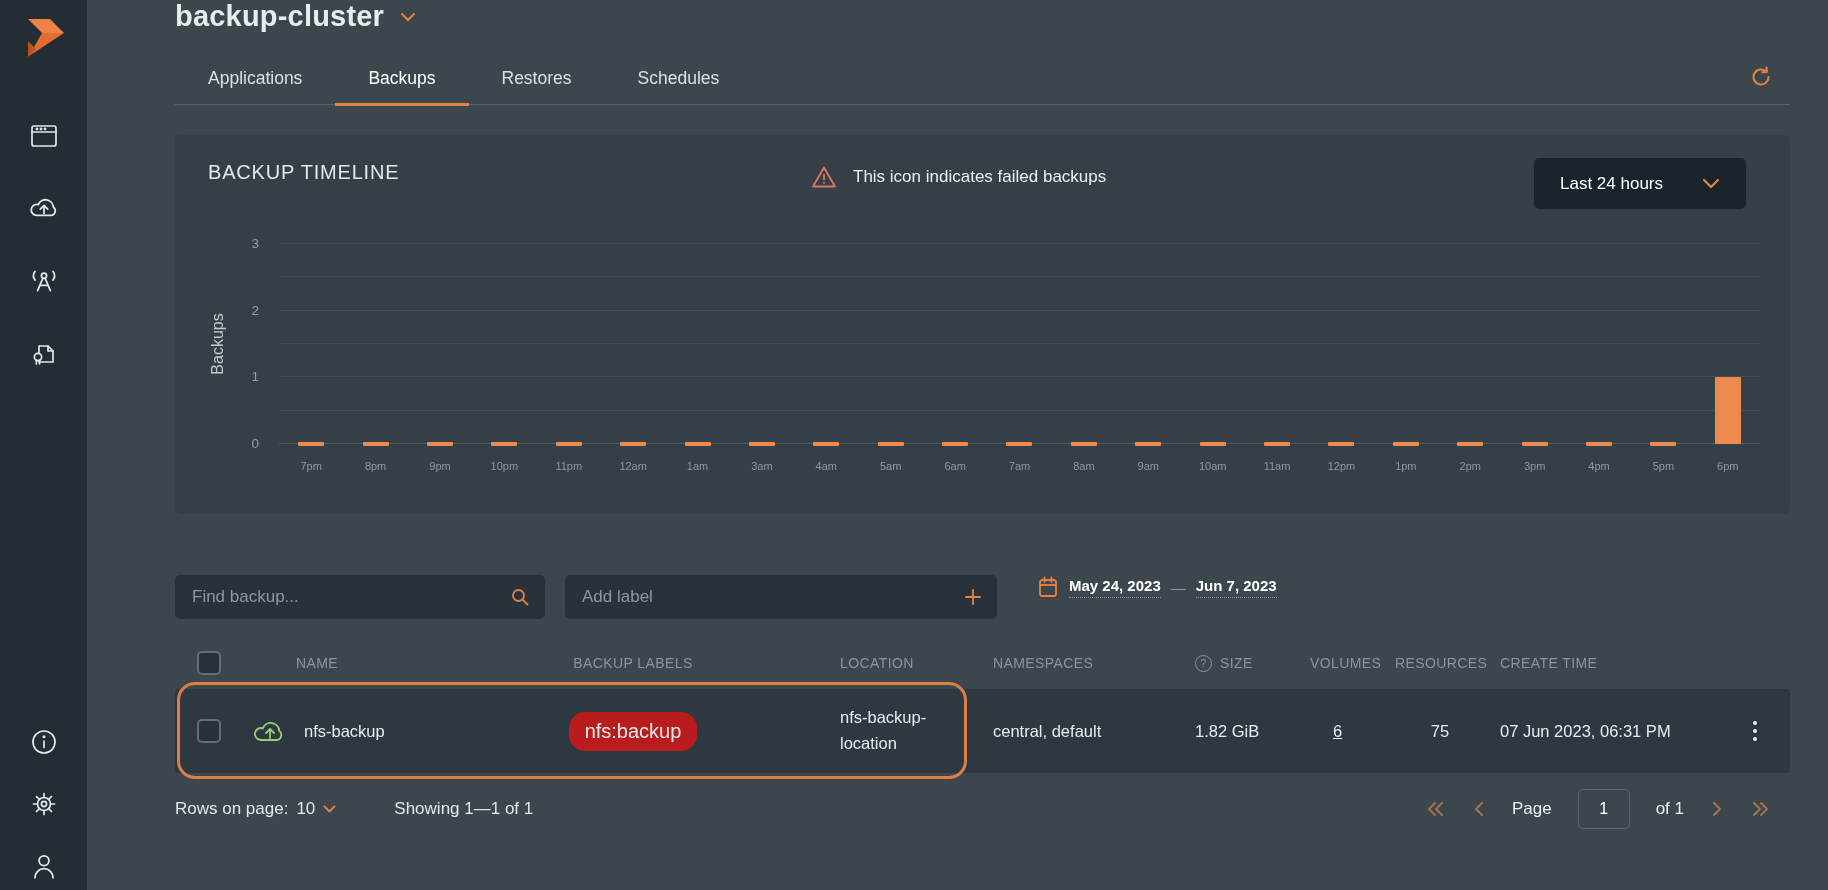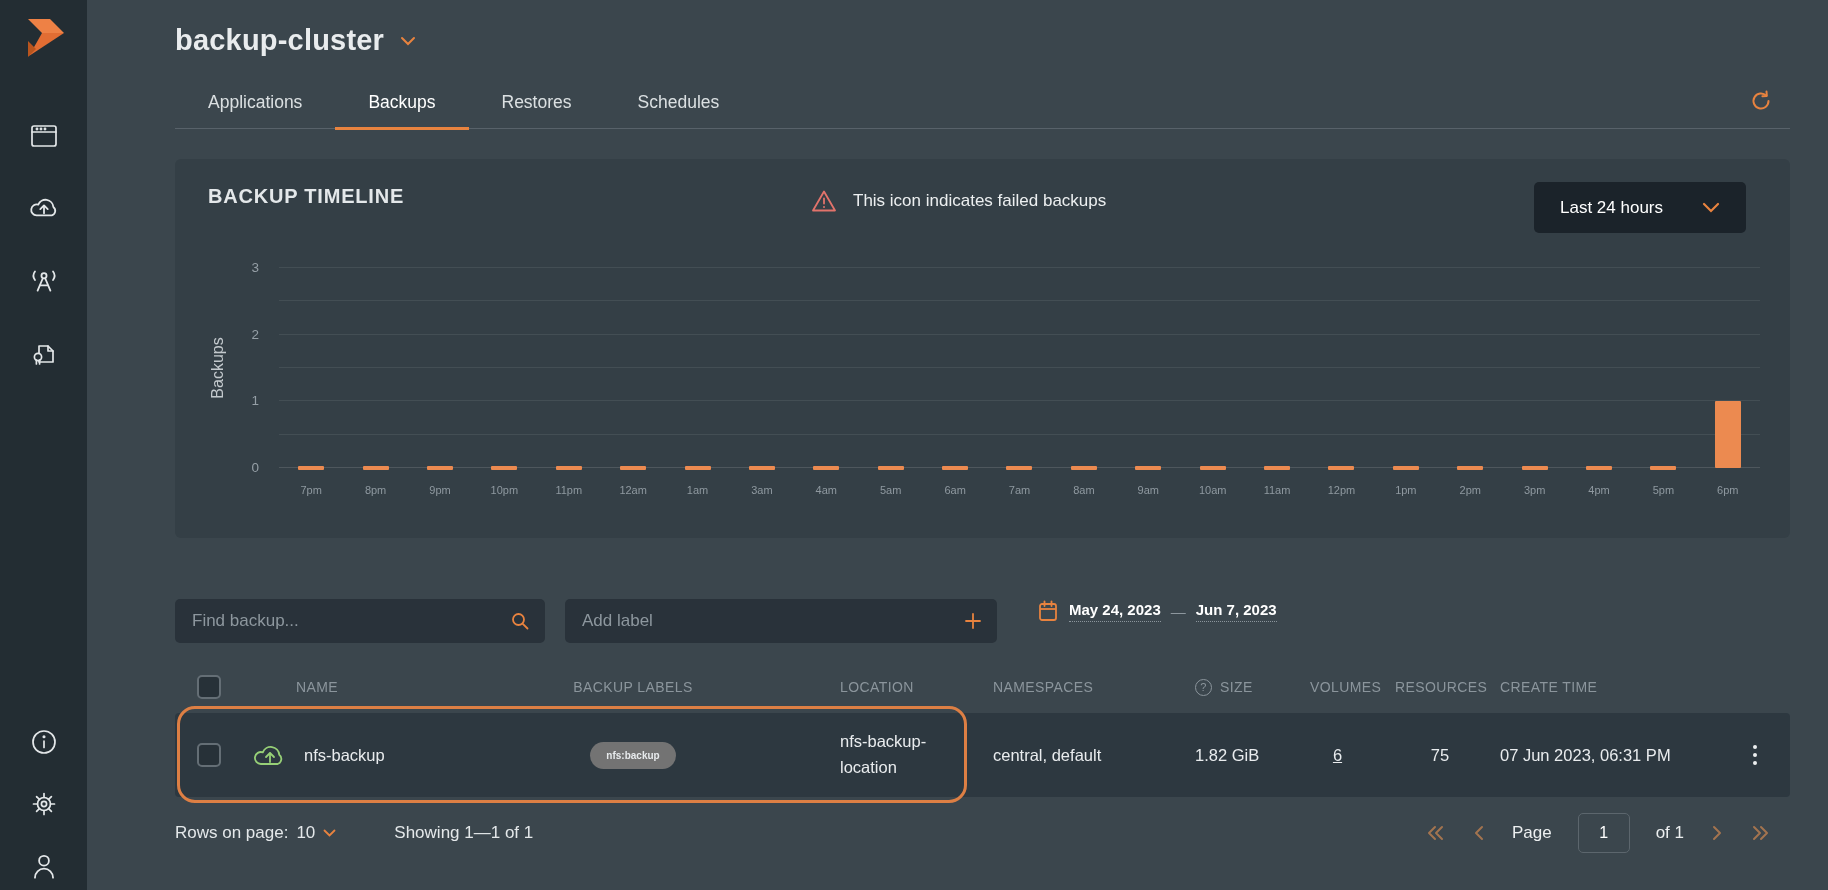--- a/index.html
+++ b/index.html
@@ -19,29 +19,29 @@
     padding:14px 0 6px;
   }
   .logo { width:48px; height:48px; }
   .side-nav { display:flex; flex-direction:column; align-items:center; gap:36px; margin-top:56px; }
   .side-nav.bottom { margin-top:auto; gap:26px; }
   .side-icon { width:36px; height:36px; display:flex; align-items:center; justify-content:center; cursor:pointer; }
   .side-icon svg { stroke:#e3e7e9; fill:none; stroke-width:1.7; stroke-linecap:round; stroke-linejoin:round; }
   
   .main { position:absolute; left:87px; top:0; right:0; bottom:0; padding:0 38px 0 88px; }
   .page-head { position:relative; }
-  .cluster-title { margin-top:24px; display:flex; align-items:center; gap:16px; font-size:29px; font-weight:700; color:#e9ecee; letter-spacing:.2px; cursor:pointer; width:max-content; }
+  .cluster-title { display:flex; align-items:center; gap:16px; font-size:29px; font-weight:700; color:#e9ecee; letter-spacing:.2px; cursor:pointer; width:max-content; }
   .tabs { margin-top:24px; display:flex; border-bottom:1px solid #58626a; position:relative; }
   .tab { padding:11px 33px 15px; font-size:17.5px; color:#dbe0e2; cursor:pointer; position:relative; }
   .tab.active { color:#ffffff; }
   .tab.active::after { content:""; position:absolute; left:0; right:0; bottom:-2px; height:3px; background:#e8833f; }
   .refresh-btn { position:absolute; right:12px; top:60px; width:34px; height:34px; display:flex; align-items:center; justify-content:center; cursor:pointer; }
   
   .panel { margin-top:30px; height:379px; background:#343f46; border-radius:6px; padding:0 30px; position:relative; }
-  .panel-title { position:absolute; left:33px; top:26px; font-size:20px; letter-spacing:.8px; color:#e4e8ea; font-weight:700; }
+  .panel-title { position:absolute; left:33px; top:26px; font-size:20px; letter-spacing:.8px; color:#e4e8ea; font-weight:400; }
   .failed-note { position:absolute; left:636px; top:30px; display:flex; align-items:center; gap:16px; font-size:17px; color:#eceff0; }
   .range-btn { position:absolute; right:44px; top:23px; width:212px; height:51px; background:#1b232a; border-radius:5px; display:flex; align-items:center; justify-content:space-between; padding:0 26px; cursor:pointer; font-size:17px; color:#ffffff; }
   
   .chart { position:absolute; left:30px; right:30px; top:109px; display:flex; }
   .y-axis-label { width:26px; height:200px; display:flex; align-items:center; justify-content:center; }
   .y-axis-label span { transform:rotate(-90deg); white-space:nowrap; font-size:16px; color:#c3c9cd; }
   .y-ticks { width:48px; height:200px; position:relative; font-size:13.5px; color:#959fa6; }
   .y-ticks div { position:absolute; right:20px; }
   .plot { flex:1; height:200px; position:relative; }
   .gridline { position:absolute; left:0; right:0; height:1px; background:rgba(255,255,255,0.08); }
@@ -66,21 +66,21 @@
   .tbl { margin-top:22px; position:relative; }
   .tr { display:grid; grid-template-columns:56px 300px 204px 230px 210px 115px 95px 110px 225px 1fr; align-items:center; }
   .tr.head { height:44px; color:#8b959c; font-size:14px; letter-spacing:.4px; }
   .tr.body { margin-top:4px; height:84px; background:#2d3840; border-radius:4px; font-size:16.5px; color:#e9ecee; }
   .cb { width:24px; height:24px; border:2px solid #646e75; border-radius:5px; background:#273138; margin-left:22px; cursor:pointer; }
   .th-name { padding-left:65px; }
   .cell-name { display:flex; align-items:center; }
   .cell-name .cloud { margin-left:19px; display:flex; }
   .cell-name .nm { margin-left:14px; }
   .th-labels, .cell-labels { text-align:center; }
-  .badge { display:inline-block; background:#737373; border-radius:16px; padding:8px 16px; font-size:10px; color:#e7eaec;font-weight:bold; }
+  .badge { display:inline-block; background:#b91c1c; border-radius:16px; padding:8px 16px; font-size:20px; color:#e7eaec; }
   .th-location, .cell-location { padding-left:105px; }
   .cell-location { line-height:1.55; max-width:230px; }
   .th-namespaces, .cell-namespaces { padding-left:28px; }
   .th-size { padding-left:20px; display:flex; align-items:center; gap:8px; }
   .cell-size { padding-left:20px; }
   .th-volumes { padding-left:20px; }
   .cell-volumes { text-align:center; }
   .cell-volumes span { text-decoration:underline; cursor:pointer; }
   .th-resources { padding-left:10px; }
   .cell-resources { text-align:center; }

